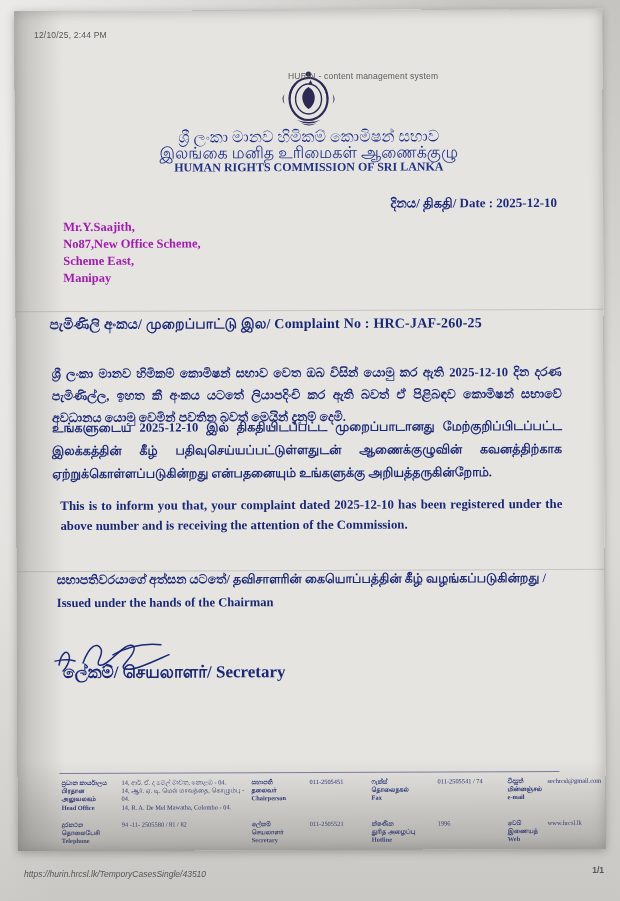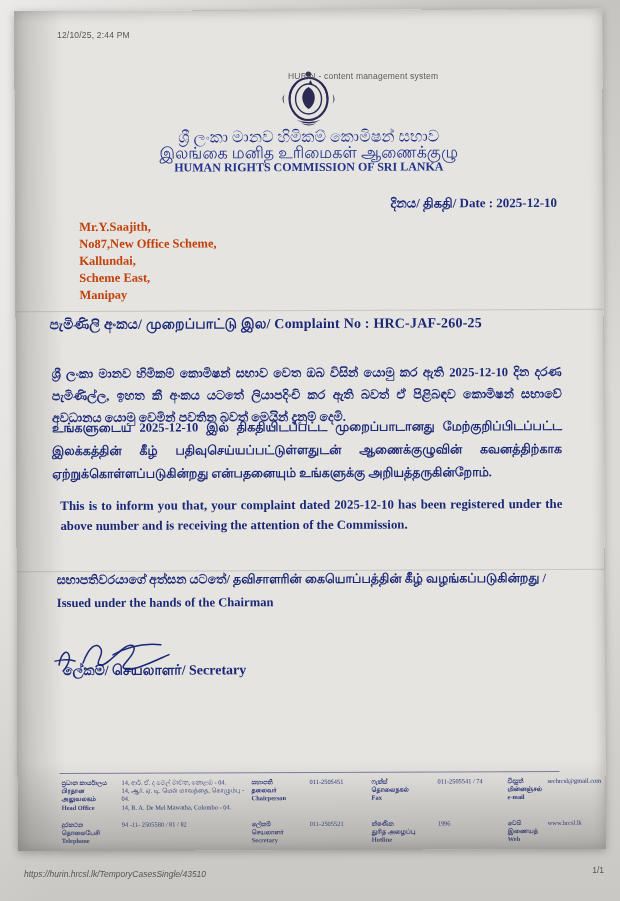--- a/index.html
+++ b/index.html
@@ -51,21 +51,21 @@
     top: 30px;
     left: 0;
     width: 620px;
     font-family: "Liberation Sans", sans-serif;
     font-size: 8.5px;
     color: #555;
     letter-spacing: 0.2px;
   }
   .browser-head .date {
     position: absolute;
-    left: 57px;
+    left: 34px;
     top: 0;
   }
   .browser-head .sitetitle {
     position: absolute;
     left: 288px;
     top: 0;
     color: #5a5a5a;
     margin-top: 41px;
   }
   .browser-foot {
@@ -80,20 +80,21 @@
   .browser-foot .url {
     position: absolute;
     left: 24px;
     top: 4px;
     font-style: italic;
   }
   .browser-foot .pageno {
     position: absolute;
     right: 16px;
     top: 0;
+    font-weight: bold;
   }
 
   
   .crest {
     position: absolute;
     left: 50%;
     transform: translateX(-50%);
     top: 60px;
     width: 64px;
     height: 58px;
@@ -113,26 +114,26 @@
     top: 186px;
     font-size: 13px;
     font-weight: bold;
     color: #1d2a7d;
     font-family: "Liberation Serif", serif;
     text-align: right;
   }
 
   .addr {
     position: absolute;
-    left: 64px;
+    left: 48px;
     top: 208px;
     font-size: 12.5px;
     font-weight: bold;
     line-height: 17px;
-    color: #c2410c;
+    color: #a21caf;
     font-family: "Liberation Serif", serif;
   }
 
   .complaint-no {
     position: absolute;
     left: 34px;
     top: 306px;
     right: 40px;
     font-size: 14px;
     font-weight: bold;
@@ -184,21 +185,21 @@
     left: 36px;
     top: 622px;
     width: 230px;
     height: 50px;
   }
   .sig-wrap svg { display:block; }
   .sig-label {
     position: absolute;
     left: 46px;
     top: 652px;
-    font-size: 14px;
+    font-size: 17px;
     font-weight: bold;
     color: #1b2878;
     font-family: "Liberation Serif", serif;
   }
 
   
   .footer-rule {
     position: absolute;
     left: 42px;
     right: 46px;
@@ -262,21 +263,20 @@
     <div class="org l3" style="top:150px;font-weight:bold;font-size:12px">HUMAN RIGHTS COMMISSION OF SRI LANKA</div>
 
     <div class="dateline">
       <span>දිනය/ திகதி/ Date :</span>
       <span>2025-12-10</span>
     </div>
 
     <div class="addr">
       <div>Mr.Y.Saajith,</div>
       <div>No87,New Office Scheme,</div>
-      <div>Kallundai,</div>
       <div>Scheme East,</div>
       <div>Manipay</div>
     </div>
 
     <div class="complaint-no">
       <span>පැමිණිලි අංකය/ முறைப்பாட்டு இல/ Complaint No :</span>
       <span>HRC-JAF-260-25</span>
     </div>
 
     <div class="para si">ශ්‍රී ලංකා මානව හිමිකම් කොමිෂන් සභාව වෙත ඔබ විසින් යොමු කර ඇති 2025-12-10 දින දරණ පැමිණිල්ල, ඉහත කී අංකය යටතේ ලියාපදිංචි කර ඇති බවත් ඒ පිළිබඳව කොමිෂන් සභාවේ අවධානය යොමු වෙමින් පවතින බවත් මෙයින් දැනුම් දෙමි.</div>

